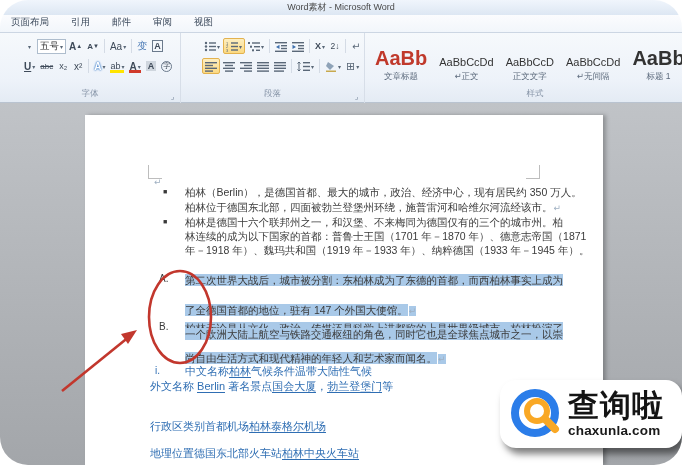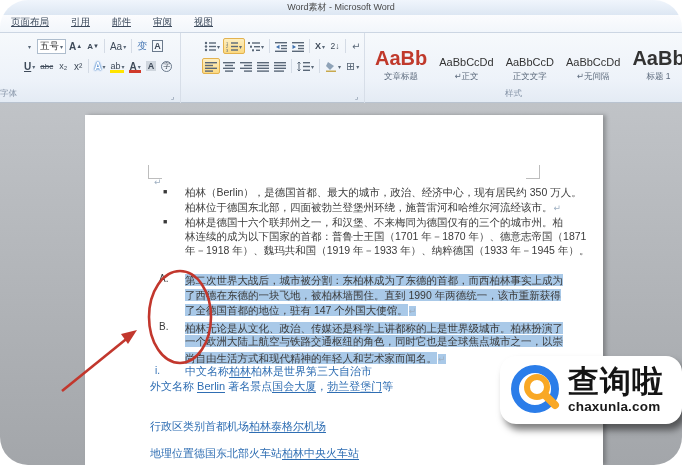--- a/index.html
+++ b/index.html
@@ -8,28 +8,28 @@
   #stage { position:absolute; inset:0; width:682px; height:465px; overflow:hidden;border-radius:28px; }
 
   
   .titlebar { position:absolute; left:0; top:0; width:682px; height:15px;
     background:linear-gradient(#f0f5fc,#dde7f3); text-align:center;
     font-size:9px; color:#4a4a4a; line-height:15px; }
 
   
   .tabrow { position:absolute; left:0; top:15px; width:682px; height:18px;
     background:linear-gradient(#fbfcfe,#f2f6fb); border-bottom:1px solid #ccd6e3; display:flex; align-items:flex-end; }
-  .tab { font-size:9.5px; color:#3c4a5c; padding:2px 11px 3px 11px; cursor:default;text-decoration:underline; }
+  .tab { font-size:9.5px; color:#3c4a5c; padding:2px 11px 3px 11px; cursor:default; }
 
   
   .ribbon { position:absolute; left:0; top:33px; width:682px; height:70px;
     background:linear-gradient(#f6f9fc,#edf2f9 70%,#e4ebf4); border-bottom:1px solid #b9c3d0; }
   .group { position:absolute; top:0; height:70px; }
   .group + .group { border-left:1px solid #d7dee8; }
-  .grouplabel { position:absolute; bottom:3px; left:0; right:0; text-align:left;
+  .grouplabel { position:absolute; bottom:3px; left:0; right:0; text-align:center;
     font-size:8.5px; color:#8694a7; }
   .launcher { position:absolute; bottom:2px; width:9px; height:9px; font-size:8px; color:#7d8ca0; line-height:9px; text-align:center; }
   .rrow { position:absolute; left:4px; display:flex; align-items:center; gap:1px; height:18px;margin-left:18px; }
   .btn { display:inline-flex; align-items:center; justify-content:center; min-width:14px; height:16px;
     padding:0 2px; border-radius:2px; font-size:10px; color:#3e4a59; position:relative; }
   .btn.active { background:linear-gradient(#fdeec0,#fbd982); border:1px solid #e3b24e; }
   .dd { font-size:6px; color:#5a6878; margin-left:1px; }
   .vsep { width:1px; height:14px; background:#d4dbe5; margin:0 2px; }
   .sizebox { display:inline-flex; align-items:center; background:#fff; border:1px solid #aebdcd;
     height:15px; padding:0 2px; font-size:9.5px; color:#333; }
@@ -57,21 +57,21 @@
   .marker { position:absolute; font-size:10px; color:#3a3a3a; }
   .bulletsq { font-size:7px; }
   .hl { background:#a9c9e8; }
   .blue { color:#2f6eb3; font-size:11px; }
   .blue .u { border-bottom:1px solid #2f6eb3; }
 
   
   .overlay { position:absolute; inset:0; pointer-events:none; }
 
   
-  .wmcard { position:absolute; left:500px; top:356px; width:182px; height:68px;
+  .wmcard { position:absolute; left:500px; top:380px; width:182px; height:68px;
     background:#fff; border-radius:16px; box-shadow:4px 6px 7px rgba(0,0,0,.5);
     display:flex; align-items:center; }
   .wmtext { display:flex; flex-direction:column; margin-left:4px; }
   .wmbrand { font-family:"Liberation Serif","DejaVu Serif",serif; font-weight:bold;
     font-size:31px; color:#141414; letter-spacing:1px; line-height:1; }
   .wmdomain { font-size:13.5px; font-weight:bold; color:#191919; margin-top:2px; letter-spacing:.2px; }
 </style>
 </head>
 <body>
 
@@ -285,20 +285,21 @@
                 <path d="M3 1 L9 5 L5 9 L1 5 Z" fill="#8fa3b8"></path>
                 <rect x="1" y="9.5" width="10" height="1.5" fill="#c8a94e"></rect>
               </svg></span>
           <span class="dd">▾</span>
         </span>
         <span class="btn">
             <span style="font-size:11px;color:#5a6878;">⊞</span>
             <span class="dd">▾</span>
           </span>
       </div>
+      <div class="grouplabel">段落</div>
       <span class="launcher" style="right:3px;">⌟</span>
     </div>
 
     <div class="group" style="left:364px; width:318px;">
       <div style="position:absolute; top:6px; left:4px; display:flex; align-items:flex-end;">
         <span class="stylecell">
           <span class="sPrev red" style="font-size:20px;font-weight:bold;">AaBb</span>
           <span class="sName">文章标题</span>
         </span>
         <span class="stylecell">
@@ -333,30 +334,29 @@
       <div class="line" style="left:100px;top:70px;">柏林（Berlin），是德国首都、最大的城市，政治、经济中心，现有居民约 350 万人。</div>
       <div class="line" style="left:100px;top:85px;"><span>柏林位于德国东北部，四面被勃兰登堡州环绕，施普雷河和哈维尔河流经该市。</span><span class="pmark">↵</span></div>
 
       <span class="marker bulletsq" style="left:78px;top:103px;">■</span>
       <div class="line" style="left:100px;top:100px;">柏林是德国十六个联邦州之一，和汉堡、不来梅同为德国仅有的三个的城市州。柏</div>
       <div class="line" style="left:100px;top:114px;">林连续的成为以下国家的首都：普鲁士王国（1701 年－1870 年）、德意志帝国（1871</div>
       <div class="line" style="left:100px;top:128px;">年－1918 年）、魏玛共和国（1919 年－1933 年）、纳粹德国（1933 年－1945 年）。</div>
 
       <span class="marker" style="left:74px;top:158px;">A.</span>
       <div class="line" style="left:100px;top:158px;"><span class="hl">第二次世界大战后，城市被分割：东柏林成为了东德的首都，而西柏林事实上成为</span></div>
-      <div class="line" style="left:100px;top:173px;"><span class="hl">了西德在东德的一块飞地，被柏林墙围住。直到 1990 年两德统一，该市重新获得</span></div>
       <div class="line" style="left:100px;top:188px;"><span class="hl">了全德国首都的地位，驻有 147 个外国大使馆。</span><span class="hl pmark">↵</span></div>
 
       <span class="marker" style="left:74px;top:206px;">B.</span>
       <div class="line" style="left:100px;top:206px;"><span class="hl">柏林无论是从文化、政治、传媒还是科学上讲都称的上是世界级城市。柏林扮演了</span></div>
-      <div class="line" style="left:100px;top:219px;"><span class="hl">一个欧洲大陆上航空与铁路交通枢纽的角色，同时它也是全球焦点城市之一，以崇</span></div>
+      <div class="line" style="left:100px;top:212px;"><span class="hl">一个欧洲大陆上航空与铁路交通枢纽的角色，同时它也是全球焦点城市之一，以崇</span></div>
       <div class="line" style="left:100px;top:236px;"><span class="hl">尚自由生活方式和现代精神的年轻人和艺术家而闻名。</span><span class="hl pmark">↵</span></div>
 
       <span class="marker blue" style="left:70px;top:250px;font-size:10px;">i.</span>
-      <div class="line blue" style="left:100px;top:249px;"><span>中文名称</span><span class="u">柏林</span><span>柏林是世界第三大自治市</span></div>
+      <div class="line blue" style="left:100px;top:249px;"><span>中文名称</span><span class="u">柏林</span><span>气候条件温带大陆性气候</span></div>
 
       <div class="line blue" style="left:65px;top:264px;"><span>外文名称 </span><span class="u">Berlin</span><span> 著名景点</span><span class="u">国会大厦</span><span>，</span><span class="u">勃兰登堡门</span><span>等</span></div>
       <div class="line blue" style="left:65px;top:304px;"><span>行政区类别首都机场</span><span class="u">柏林泰格尔机场</span></div>
       <div class="line blue" style="left:65px;top:331px;"><span>地理位置德国东北部火车站</span><span class="u">柏林中央火车站</span></div>
     </div>
   </div>
 
   <svg class="overlay" width="682" height="465">
     <ellipse cx="180" cy="317" rx="31" ry="46" fill="none" stroke="#c2372d" stroke-width="2.6"></ellipse>
     <line x1="62" y1="391" x2="130" y2="336" stroke="#c2372d" stroke-width="2.6"></line>

